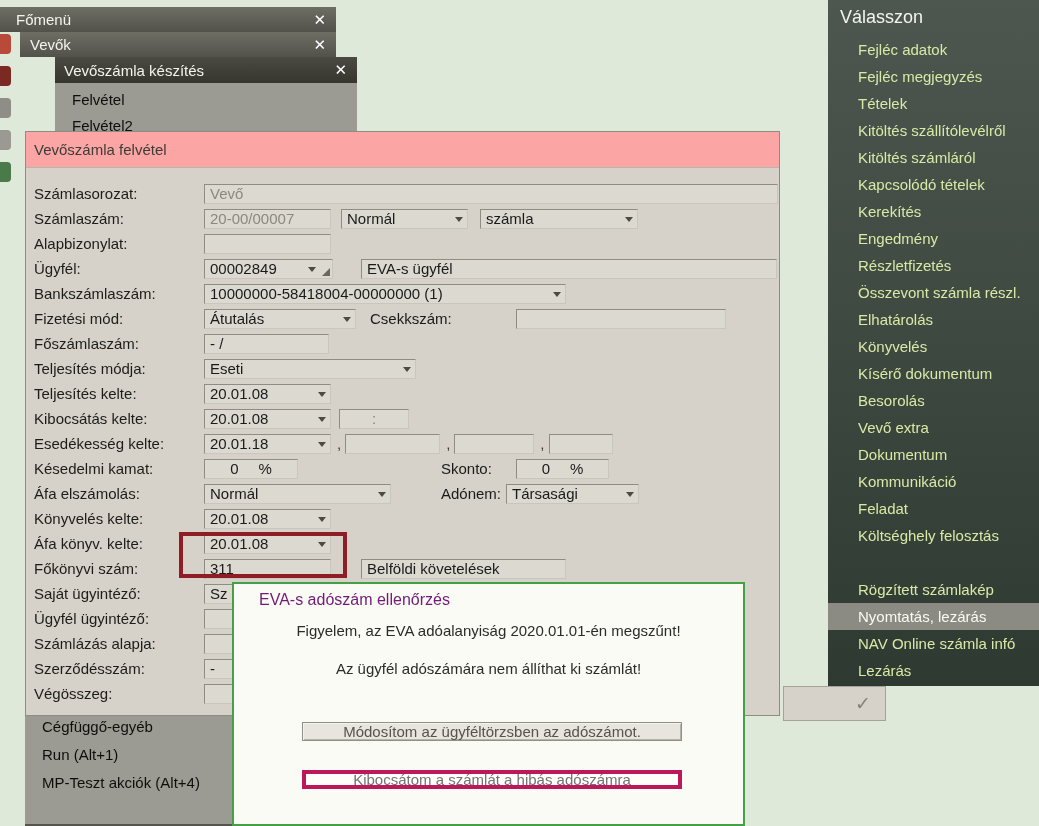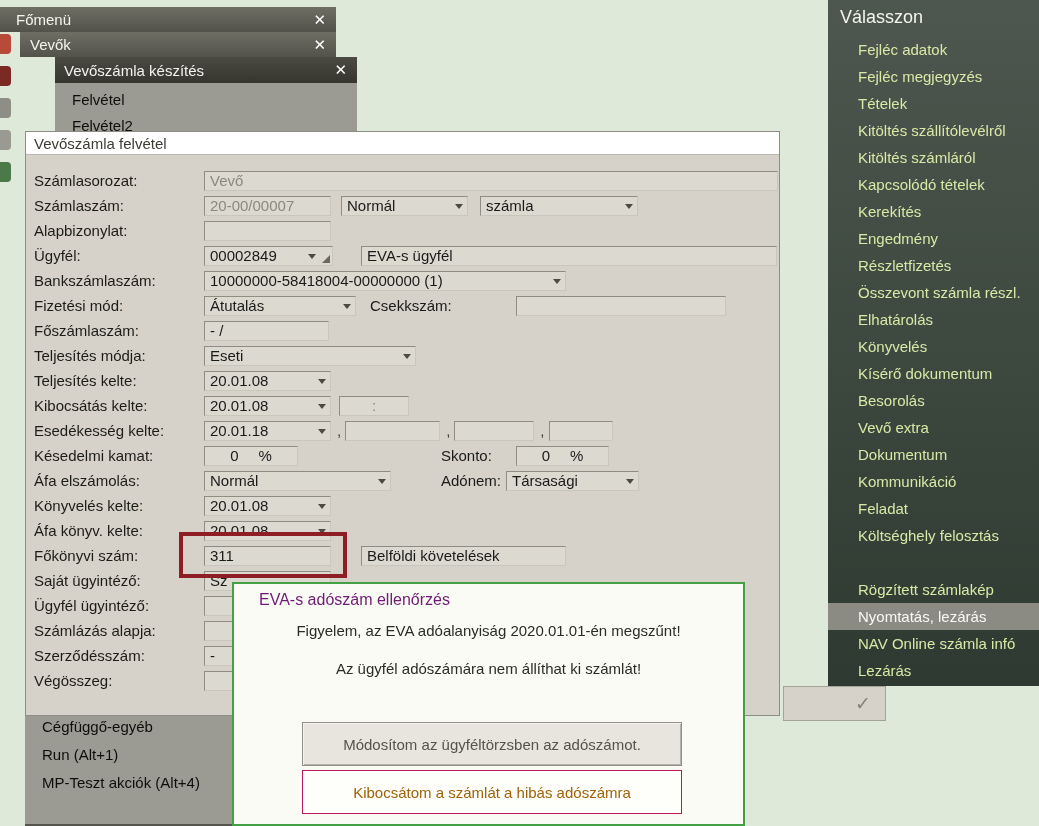--- a/index.html
+++ b/index.html
@@ -20,21 +20,21 @@
   #bar-keszites { left:55px; top:57px; width:302px; height:26px; background:linear-gradient(#4a4a43,#36362f); z-index:5; }
   #keszites-body { position:absolute; left:55px; top:83px; width:302px; height:48px; background:#9b9b93; z-index:5; overflow:hidden; padding-top:3px; }
   #vevok-body    { position:absolute; left:25px; top:700px; width:332px; height:126px; background:#9b9b93; z-index:4; padding-top:12px; border-bottom:2px solid #55554d; }
   .menu-item { height:26px; display:flex; align-items:center; padding-left:17px; color:#0e0e0c; cursor:default; }
   #vevok-body .menu-item { height:28px; }
   
   #ok-box { position:absolute; left:783px; top:686px; width:103px; height:35px; background:#d6d2c9; border:1px solid #a5a29a; z-index:3; }
   #ok-box .chk { position:absolute; right:14px; top:5px; font-size:19px; color:#84827a; }
   
   #form-win { position:absolute; left:25px; top:131px; width:755px; height:585px; background:#d6d2c9; border:1px solid #8f8c83; z-index:10; }
-  #form-title { height:23px; background:#ffffff; border-bottom:1px solid #b8b5ac; display:flex; align-items:center; padding-left:8px; color:#3c3c36; }
+  #form-title { height:36px; background:#fca5a5; border-bottom:1px solid #b8b5ac; display:flex; align-items:center; padding-left:8px; color:#3c3c36; }
   #form-body { position:relative; padding-top:13px; }
   .frow { position:relative; height:25px; display:flex; align-items:center; padding-left:8px; }
   .flabel { width:170px; color:#1c1c18; flex:0 0 170px; }
   .field { height:20px; background:#dcd9d1; border:1px solid #9e9b92;
            border-color:#8f8c83 #c9c6bd #c9c6bd #8f8c83;
            display:flex; align-items:flex-start; padding:0 5px; position:relative; flex:0 0 auto; }
   .drop { padding-right:18px; }
   .arrow { position:absolute; right:4px; top:7px; width:0; height:0;
            border-left:4px solid transparent; border-right:4px solid transparent;
            border-top:5px solid #4d4a42; }
@@ -57,25 +57,25 @@
            color:#d9e9a6; cursor:default; }
   .pitem.hl { background:#8b8b84; color:#fafaf5; }
   .pgap { height:27px; }
   
   #dialog { position:absolute; left:232px; top:582px; width:513px; height:244px;
             background:#fbfbf6; border:2px solid #44a044; z-index:50; }
   #dialog-title { color:#701a75; font-size:16px; padding:7px 0 0 14px;margin-left:11px; }
   .dlg-msg { text-align:center; color:#2b2b28; }
   #dlg-msg1 { margin-top:13px; }
   #dlg-msg2 { margin-top:21px; }
-  .dlg-btn { position:absolute; left:68px; width:380px; height:44px;
+  .dlg-btn { position:absolute; left:68px; width:380px; height:19px;
              display:flex; align-items:center; justify-content:center; cursor:pointer; }
   #btn-modify { top:138px; background:#e7e5dd; border:1px solid #918f86; color:#55534b;
                 box-shadow: inset 1px 1px 0 #f4f2ea, inset -1px -1px 0 #b5b2a9; }
-  #btn-issue  { top:186px; background:#fefefb; border:1px solid #be185d; color:#a16207; }
+  #btn-issue  { top:186px; background:#fefefb; border:4px solid #be185d; color:#737373; }
 </style>
 </head>
 <body>
 
 <div id="stage">
 
   <div class="licon" style="top:34px;  background:#b84a3a;"></div>
   <div class="licon" style="top:66px;  background:#7a2a22;"></div>
   <div class="licon" style="top:98px;  background:#8e8e86;"></div>
   <div class="licon" style="top:130px; background:#9a9a92;"></div>

